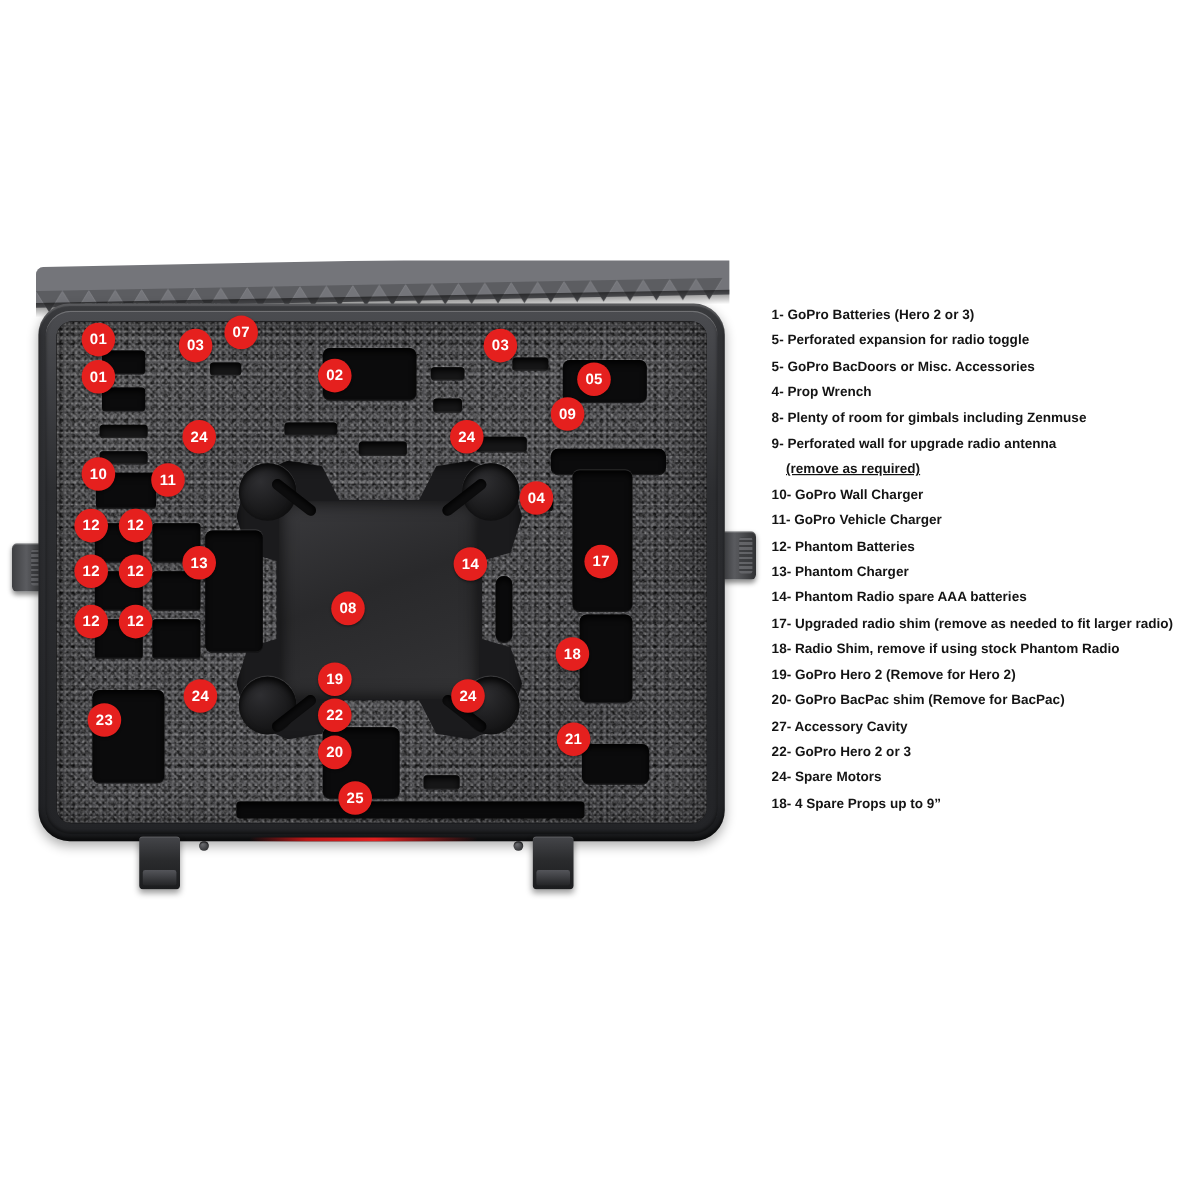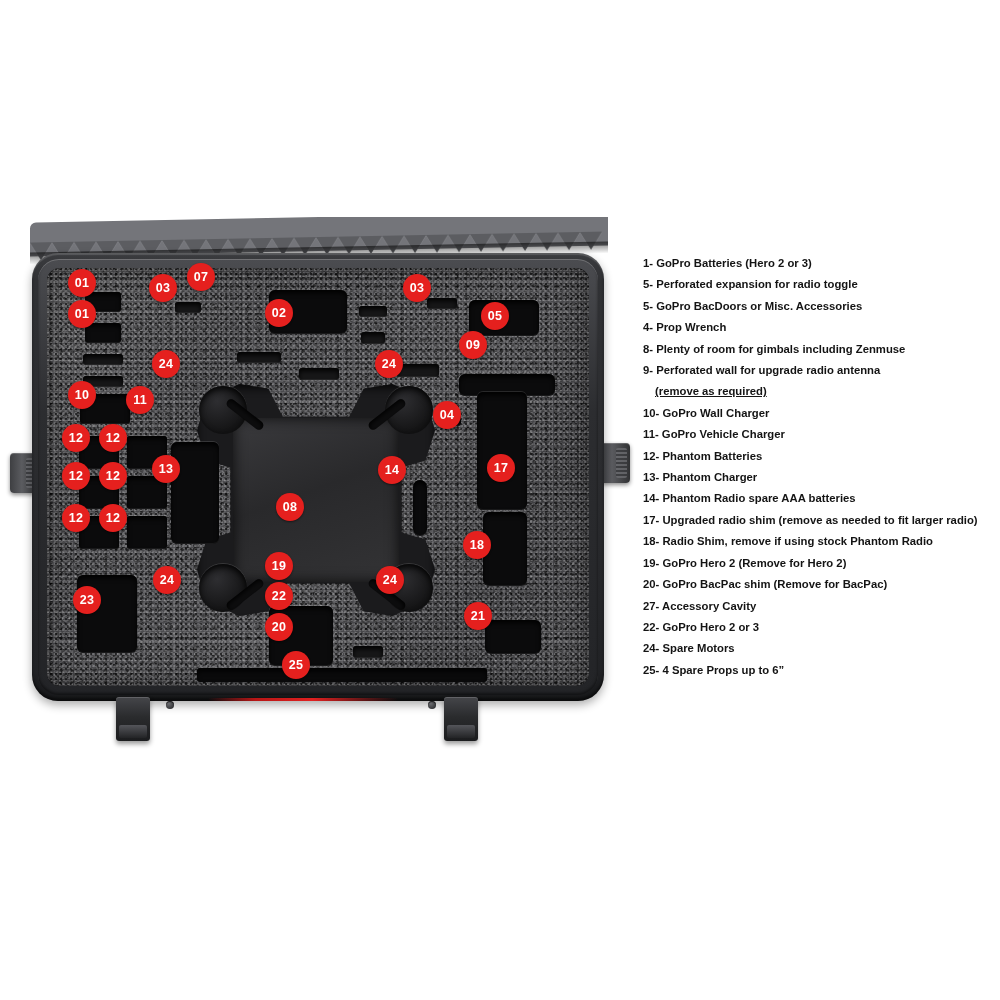--- a/index.html
+++ b/index.html
@@ -381,16 +381,16 @@
       <div class="legend-row">12- Phantom Batteries</div>
       <div class="legend-row">13- Phantom Charger</div>
       <div class="legend-row">14- Phantom Radio spare AAA batteries</div>
       <div class="legend-row">17- Upgraded radio shim (remove as needed to fit larger radio)</div>
       <div class="legend-row">18- Radio Shim, remove if using stock Phantom Radio</div>
       <div class="legend-row">19- GoPro Hero 2 (Remove for Hero 2)</div>
       <div class="legend-row">20- GoPro BacPac shim (Remove for BacPac)</div>
       <div class="legend-row">27- Accessory Cavity</div>
       <div class="legend-row">22- GoPro Hero 2 or 3</div>
       <div class="legend-row">24- Spare Motors</div>
-      <div class="legend-row">25- 4 Spare Props up to 6”</div>
+      <div class="legend-row">18- 4 Spare Props up to 9”</div>
     </div>
 
 </div>
 
 </body></html>

